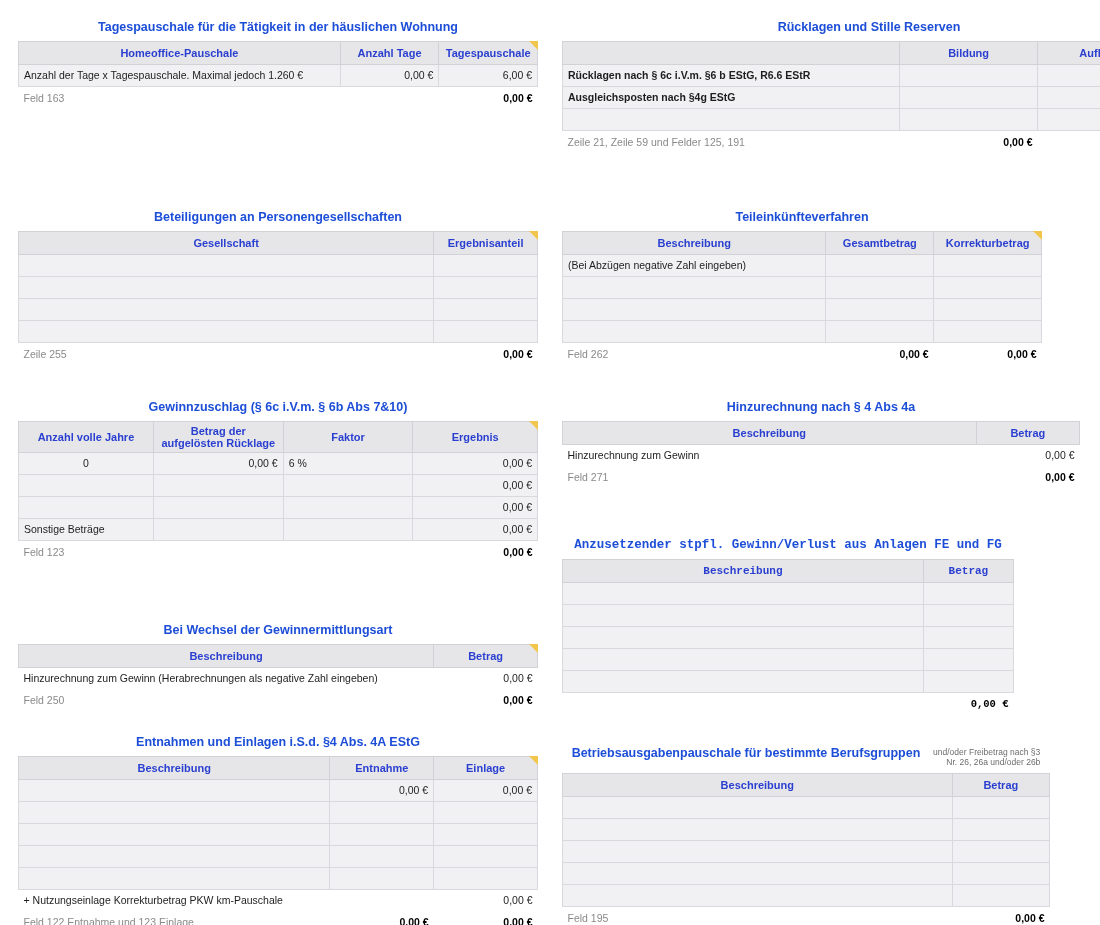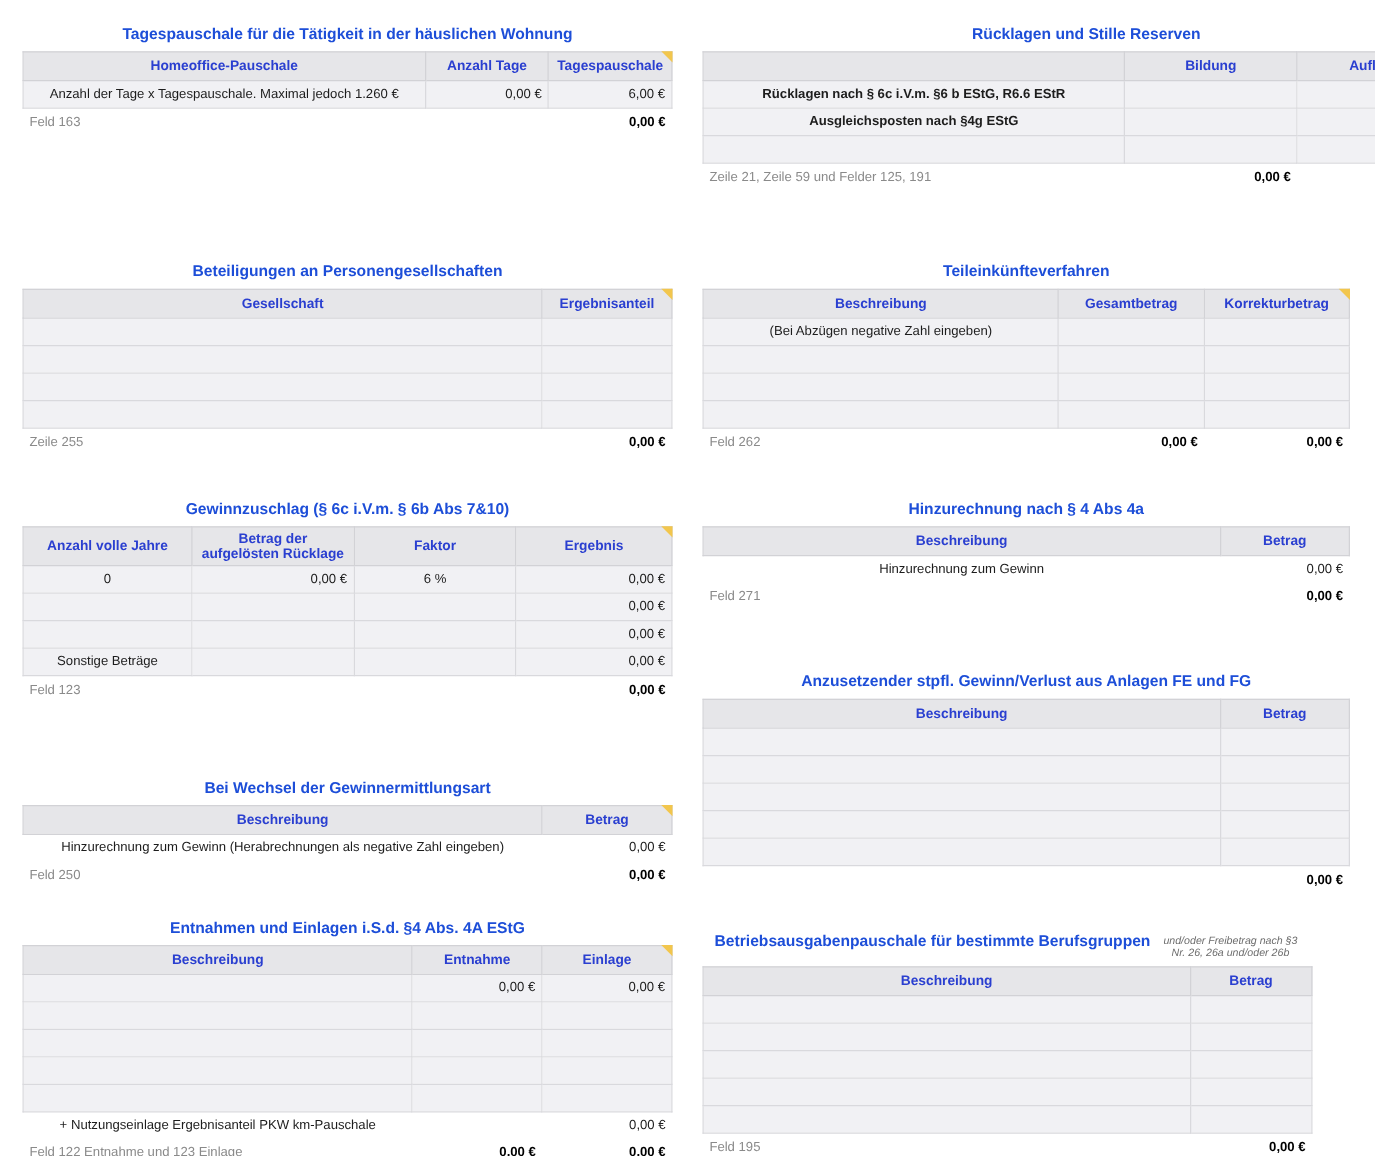--- a/index.html
+++ b/index.html
@@ -34,25 +34,24 @@
     gap: 8px;
     margin-bottom: 5px;
   }
   .panel-title-row .panel-title {
     margin-bottom: 0;
   }
   .title-note {
     color: #6d6d6d;
     font-size: 8.5px;
     line-height: 1.22;
-    text-align: center;
+    text-align: right;
     width: 112px;
     flex: 0 0 112px;
     padding-top: 1px;
-    font-style: italic;
   }
   table.grid {
     border-collapse: collapse;
     width: 100%;
     table-layout: fixed;
   }
   table.grid th {
     background: #e6e6e9;
     color: #2a3fd0;
     font-weight: bold;
@@ -67,21 +66,21 @@
     border: 1px solid #d9d9dd;
     padding: 3px 5px;
     height: 15px;
     font-size: 10.5px;
     color: #1d1d1d;
     overflow: hidden;
     white-space: nowrap;
   }
   td.num, th.num { text-align: right; }
   td.ctr, th.ctr { text-align: center; }
-  td.lbl { text-align: center; }
+  td.lbl { text-align: left; }
   td.hdrlike {
     background: #e6e6e9;
     font-weight: bold;
     color: #111111;
   }
   tr.sum td {
     background: #ffffff;
     border: none;
     padding-top: 4px;
     font-size: 10.5px;
@@ -219,21 +218,21 @@
       <tr class="sum">
         <td class="note">Zeile 255</td>
         <td class="val">0,00 €</td>
       </tr>
     </tbody>
       </table>
     <span class="corner"></span>
   </div>
 </div>
 
-<div class="panel" style="left:562px; top:210px; width:518px;">
+<div class="panel" style="left:562px; top:210px; width:480px;">
   <div class="panel-title">Teileinkünfteverfahren</div>
   <div class="corner-wrap">
     <table class="grid">
       <colgroup>
           <col style="width:55%">
           <col style="width:22.5%">
           <col style="width:22.5%">
         </colgroup>
       <tbody>
           <tr>
@@ -342,21 +341,21 @@
       <td class="num">0,00 €</td>
     </tr>
     <tr class="sum">
       <td class="note">Feld 271</td>
       <td class="val">0,00 €</td>
     </tr>
   </tbody>
     </table>
 </div>
 
-<div class="panel" style="left:562px; top:538px; width:518px;">
+<div class="panel" style="left:562px; top:538px; width:452px;font-family:Liberation Mono, monospace;">
   <div class="panel-title">Anzusetzender stpfl. Gewinn/Verlust aus Anlagen FE und FG</div>
   <table class="grid">
     <colgroup>
         <col style="width:80%">
         <col style="width:20%">
       </colgroup>
     <tbody>
         <tr>
       <th class="ctr">Beschreibung</th>
       <th class="ctr">Betrag</th>
@@ -450,21 +449,21 @@
         <td class="lbl"></td>
         <td class="num"></td>
         <td class="num"></td>
       </tr>
       <tr>
         <td class="lbl"></td>
         <td class="num"></td>
         <td class="num"></td>
       </tr>
       <tr class="plain">
-        <td class="lbl">+ Nutzungseinlage Ergebnisanteil PKW km-Pauschale</td>
+        <td class="lbl">+ Nutzungseinlage Korrekturbetrag PKW km-Pauschale</td>
         <td></td>
         <td class="num">0,00 €</td>
       </tr>
       <tr class="sum">
         <td class="note">Feld 122 Entnahme und 123 Einlage</td>
         <td class="val">0,00 €</td>
         <td class="val">0,00 €</td>
       </tr>
     </tbody>
       </table>

